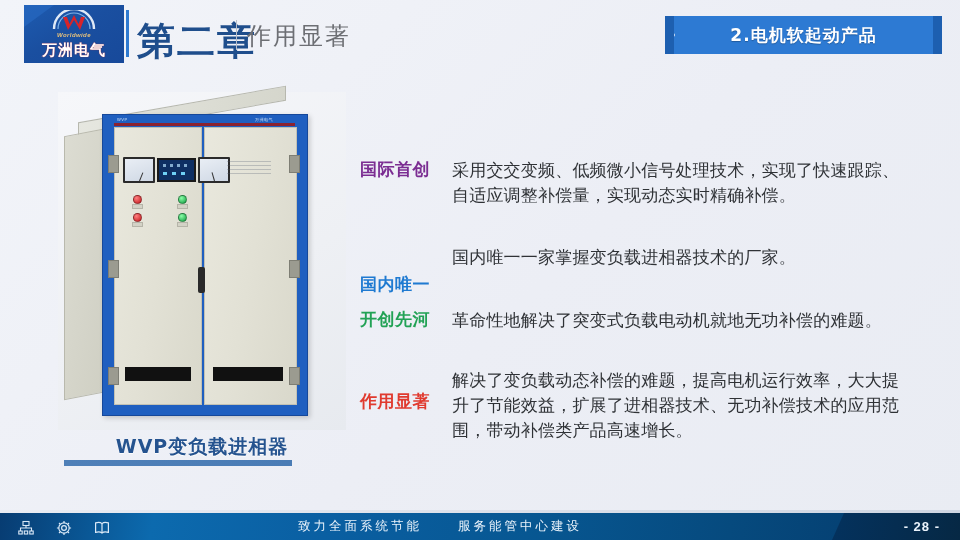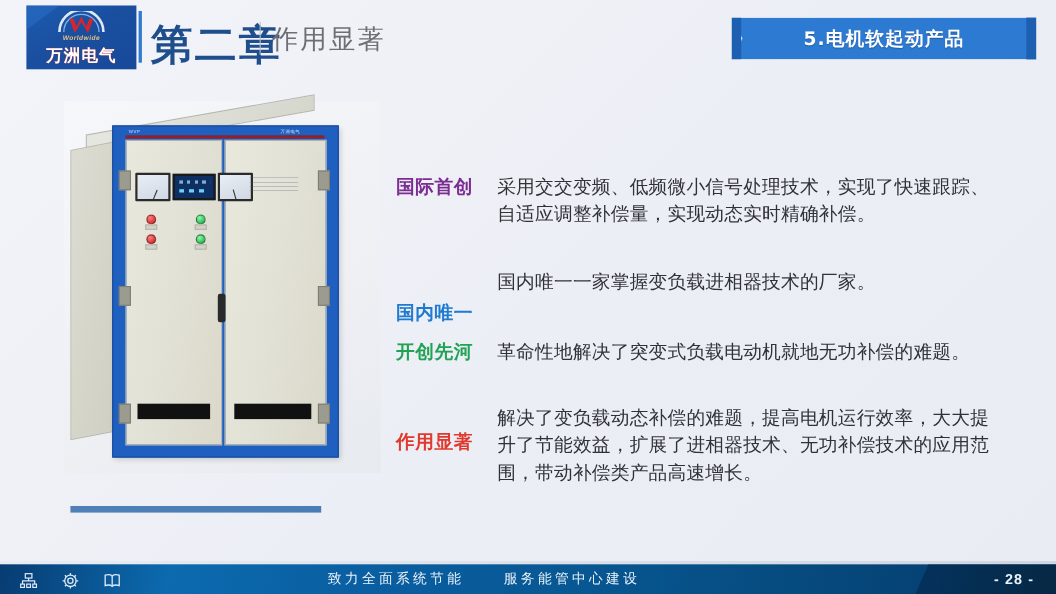--- a/index.html
+++ b/index.html
@@ -170,21 +170,21 @@
   </div>
 
   <div class="title-divider"></div>
   <div class="chapter">第二章</div>
   <div class="chapter-sep"></div>
   <div class="subtitle">作用显著</div>
 
   <div class="tag"></div>
   <div class="tag-notch-l"></div>
   <div class="tag-notch-r"></div>
-  <div class="tag-inner">5.电机软起动产品</div>
+  <div class="tag-inner">2.电机软起动产品</div>
 
   <div class="photo">
     <div class="cab-top"></div>
     <div class="cab-side"></div>
     <div class="cab-front">
       <div class="red-strip"></div>
       <div class="door-pane door-l"></div>
       <div class="door-pane door-r"></div>
 
       <div class="cab-label" style="left:14px;top:2px;">WVP</div>
@@ -219,20 +219,21 @@
       <div class="lamp-tag" style="left:74px;top:107px;"></div>
 
       <div class="brand-mark"></div>
       <div class="handle"></div>
 
       <div class="vent" style="left:22px;top:252px;width:66px;"></div>
       <div class="vent" style="left:110px;top:252px;width:70px;"></div>
     </div>
   </div>
 
+  <div class="caption">WVP变负载进相器</div>
   <div class="caption-bar"></div>
 
   <div class="points">
 
     <div class="pt p1">
       <div class="pt-label" style="color:#7b2d92;">国际首创</div>
       <div class="pt-body" style="width:455px;">采用交交变频、低频微小信号处理技术，实现了快速跟踪、自适应调整补偿量，实现动态实时精确补偿。</div>
     </div>
 
     <div class="pt p2">

